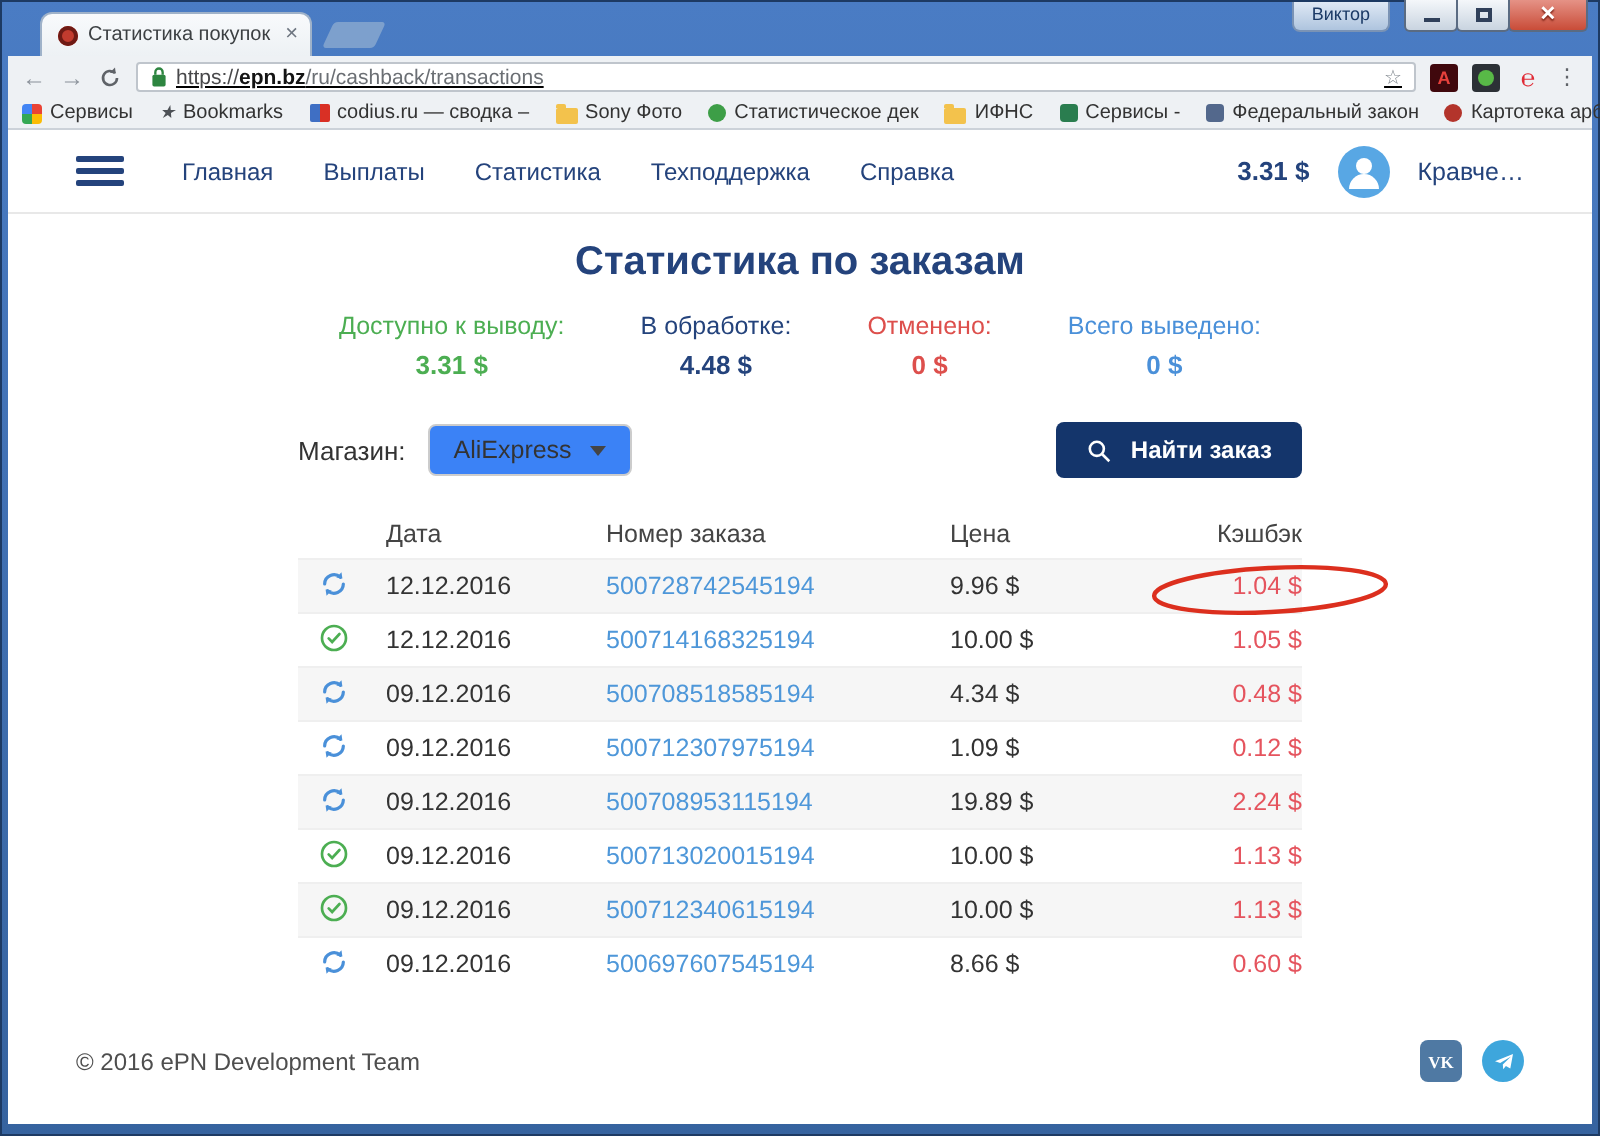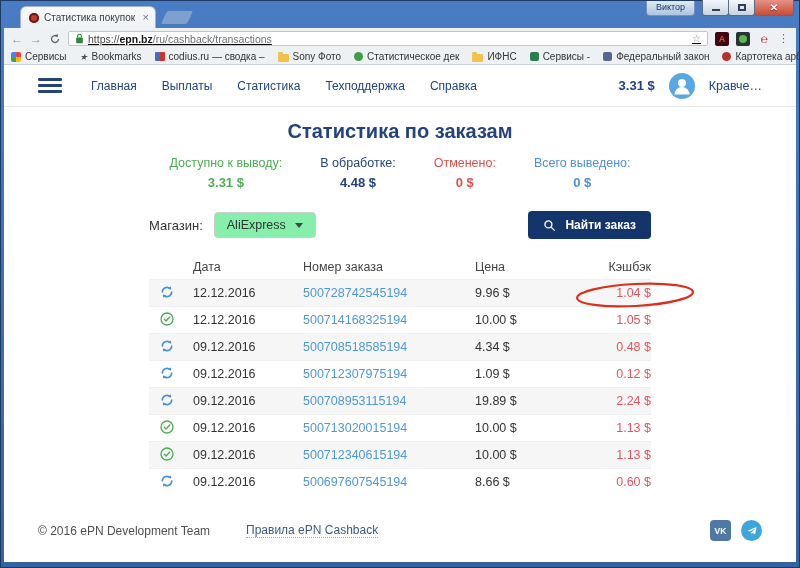--- a/index.html
+++ b/index.html
@@ -76,21 +76,21 @@
   .stat .val { font-size:13px; font-weight:bold; }
   .stat-green { color:#4cae52; }
   .stat-navy  { color:#24437c; }
   .stat-red   { color:#dd4f4c; }
   .stat-blue  { color:#4a90d9; }
 
   .main-col { width:502px; margin:0 auto; position:relative; }
 
   .filter-row { display:flex; align-items:center; margin-top:21px; }
   .store-label { font-size:13px; color:#333; margin-right:11px; }
-  .store-select { display:flex; align-items:center; gap:9px; border:1px solid #ccc; border-radius:4px; background:#86efac; padding:5px 12px; font-size:12.5px; color:#333; }
+  .store-select { display:flex; align-items:center; gap:9px; border:1px solid #ccc; border-radius:4px; background:#3b82f6; padding:5px 12px; font-size:12.5px; color:#333; }
   .caret { width:0; height:0; border-left:4px solid transparent; border-right:4px solid transparent; border-top:5px solid #444; }
   .search-btn { margin-left:auto; display:flex; align-items:center; gap:9px; background:#14356b; color:#fff; font-size:12px; font-weight:bold; border-radius:4px; padding:7px 15px; }
 
   .table-wrap { margin-top:15px; position:relative; }
   .t-head, .t-row { display:grid; grid-template-columns:44px 110px 172px 96px 1fr; align-items:center; }
   .t-head { height:25px; font-size:12.5px; color:#444; }
   .t-row { height:27px; border-top:1px solid #efefef; font-size:12.5px; }
   .t-row:nth-child(even) { background:#f6f6f6; }
   .t-row:last-child { border-bottom:1px solid #efefef; }
   .cell-status { display:flex; justify-content:flex-start; padding-left:10px; }
@@ -98,21 +98,21 @@
   .cell-order { color:#4e97d9; }
   .cell-price { color:#333; }
   .cell-cash, .h-cash { text-align:right; color:#e5545e; }
   .h-cash { color:#444; }
 
   .annot { position:absolute; left:424px; top:26px; pointer-events:none; }
 
   .site-footer { display:flex; align-items:center; padding:0 34px; margin-top:25px; gap:36px; font-size:12px; color:#4e4e4e; }
   .f-dotted { border-bottom:1px dotted #8fa3bd; }
   .f-link { color:#3b5a82; border-bottom:1px dotted #8fa3bd; }
-  .f-social { margin-left:auto; display:flex; gap:10px; align-items:flex-start; }
+  .f-social { margin-left:auto; display:flex; gap:10px; align-items:flex-start;font-family:Liberation Serif, serif; }
   .soc-vk { width:21px; height:21px; border-radius:4px; background:#4f79a3; color:#fff; font-size:8.5px; font-weight:bold; display:flex; align-items:center; justify-content:center; }
   .soc-tg { width:21px; height:21px; border-radius:50%; background:#3ea6dc; display:flex; align-items:center; justify-content:center; }
 </style>
 </head>
 <body>
 
 <div class="frame">
 
   <div class="titlebar">
     <div class="tab">
@@ -392,21 +392,20 @@
         </div>
 
         <svg class="annot" width="132" height="32">
           <ellipse cx="62" cy="15" rx="58" ry="11" fill="none" stroke="#dc2f1e" stroke-width="2.2" transform="rotate(-3 62 15)"></ellipse>
         </svg>
       </div>
     </div>
 
     <div class="site-footer">
       <span>© 2016 ePN Development Team</span>
-      <span class="f-link">Правила ePN Cashback</span>
       <span class="f-social">
         <span class="soc-vk">VK</span>
         <span class="soc-tg">
           <svg width="12" height="12" viewBox="0 0 24 24">
               <path d="M21 4L3 11.3l5.2 1.8L19 6.5l-8.2 8 .4 4.7 2.7-3.2 4.4 2.6z" fill="#fff"></path>
             </svg>
         </span>
       </span>
     </div>
 

